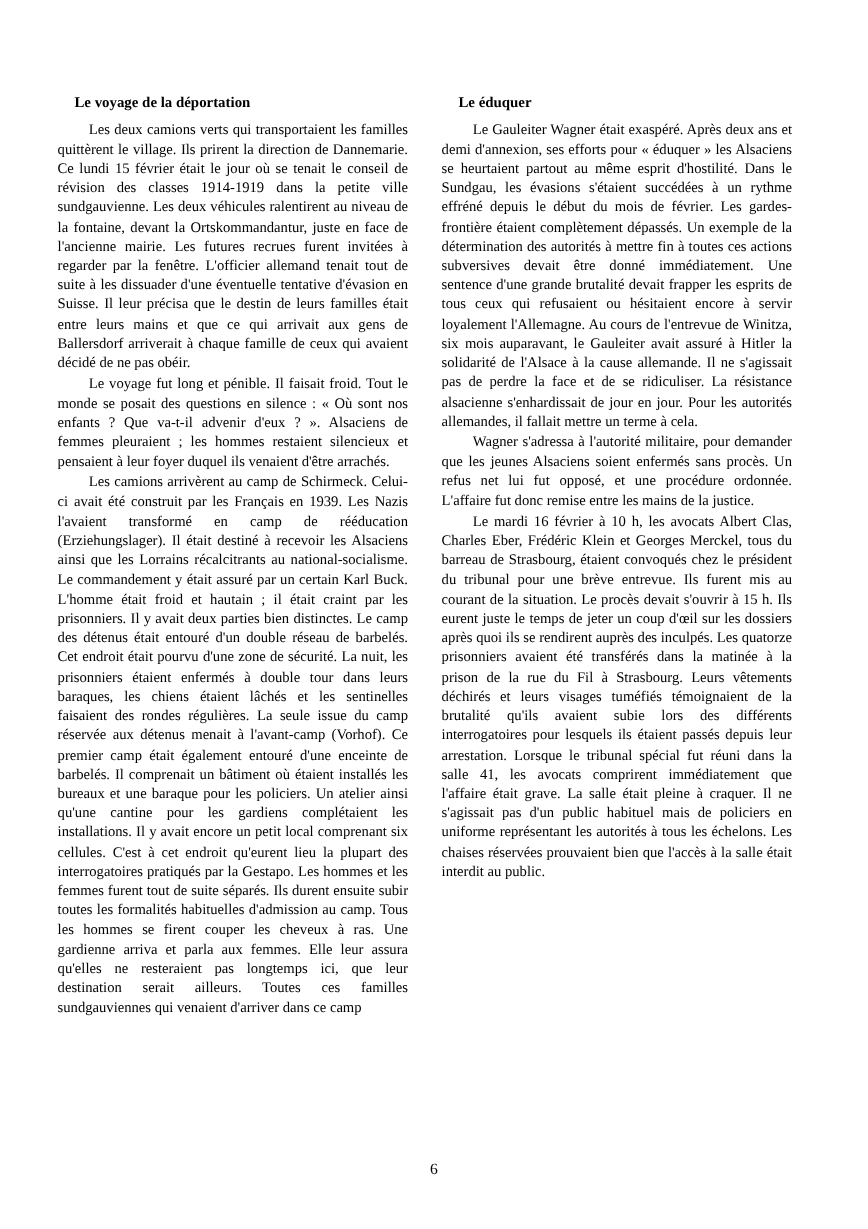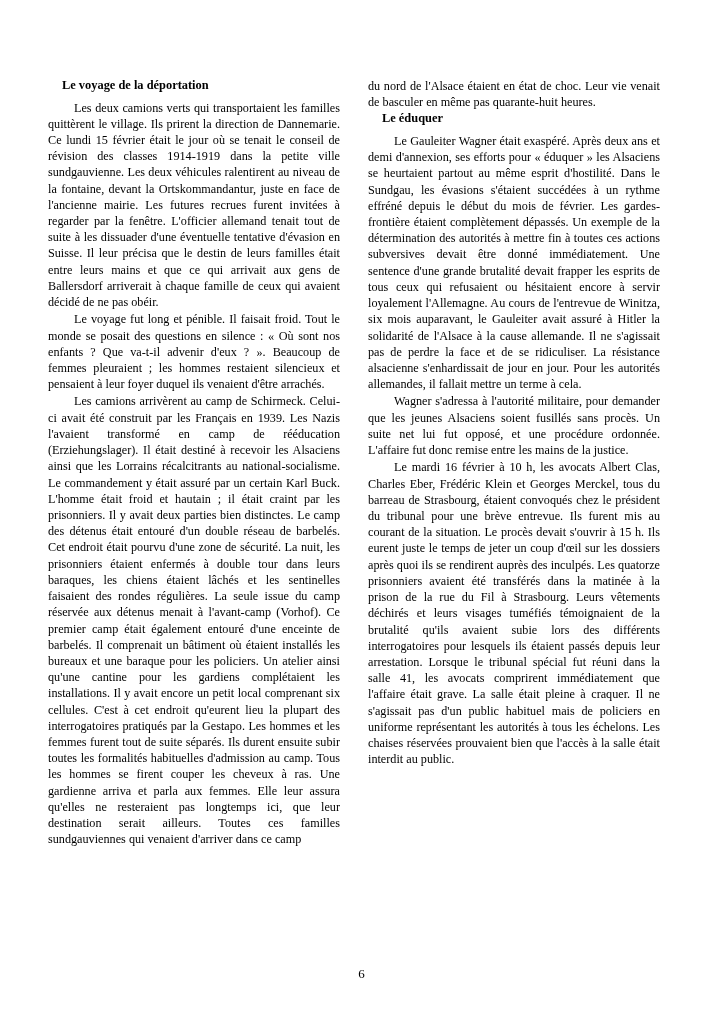--- a/index.html
+++ b/index.html
@@ -72,28 +72,27 @@
 </style>
 </head>
 <body>
 
 <div class="page">
   <div class="columns">
 
     <div class="col">
       <h2 class="section-heading">Le voyage de la déportation</h2>
       <p class="para">Les deux camions verts qui transportaient les familles quittèrent le village. Ils prirent la direction de Dannemarie. Ce lundi 15 février était le jour où se tenait le conseil de révision des classes 1914-1919 dans la petite ville sundgauvienne. Les deux véhicules ralentirent au niveau de la fontaine, devant la Ortskommandantur, juste en face de l'ancienne mairie. Les futures recrues furent invitées à regarder par la fenêtre. L'officier allemand tenait tout de suite à les dissuader d'une éventuelle tentative d'évasion en Suisse. Il leur précisa que le destin de leurs familles était entre leurs mains et que ce qui arrivait aux gens de Ballersdorf arriverait à chaque famille de ceux qui avaient décidé de ne pas obéir.</p>
-      <p class="para gap-before">Le voyage fut long et pénible. Il faisait froid. Tout le monde se posait des questions en silence : « Où sont nos enfants ? Que va-t-il advenir d'eux ? ». Beaucoup de femmes pleuraient ; les hommes restaient silencieux et pensaient à leur foyer duquel ils venaient d'être arrachés.</p>
+      <p class="para gap-before">Le voyage fut long et pénible. Il faisait froid. Tout le monde se posait des questions en silence : « Où sont nos enfants ? Que va-t-il advenir d'eux ? ». Alsaciens de femmes pleuraient ; les hommes restaient silencieux et pensaient à leur foyer duquel ils venaient d'être arrachés.</p>
       <p class="para gap-before">Les camions arrivèrent au camp de Schirmeck. Celui-ci avait été construit par les Français en 1939. Les Nazis l'avaient transformé en camp de rééducation (Erziehungslager). Il était destiné à recevoir les Alsaciens ainsi que les Lorrains récalcitrants au national-socialisme. Le commandement y était assuré par un certain Karl Buck. L'homme était froid et hautain ; il était craint par les prisonniers. Il y avait deux parties bien distinctes. Le camp des détenus était entouré d'un double réseau de barbelés. Cet endroit était pourvu d'une zone de sécurité. La nuit, les prisonniers étaient enfermés à double tour dans leurs baraques, les chiens étaient lâchés et les sentinelles faisaient des rondes régulières. La seule issue du camp réservée aux détenus menait à l'avant-camp (Vorhof). Ce premier camp était également entouré d'une enceinte de barbelés. Il comprenait un bâtiment où étaient installés les bureaux et une baraque pour les policiers. Un atelier ainsi qu'une cantine pour les gardiens complétaient les installations. Il y avait encore un petit local comprenant six cellules. C'est à cet endroit qu'eurent lieu la plupart des interrogatoires pratiqués par la Gestapo. Les hommes et les femmes furent tout de suite séparés. Ils durent ensuite subir toutes les formalités habituelles d'admission au camp. Tous les hommes se firent couper les cheveux à ras. Une gardienne arriva et parla aux femmes. Elle leur assura qu'elles ne resteraient pas longtemps ici, que leur destination serait ailleurs. Toutes ces familles sundgauviennes qui venaient d'arriver dans ce camp</p>
     </div>
 
     <div class="col">
-      <p class="para noindent">du nord de l'Alsace étaient en état de choc. Leur vie venait de basculer en même pas quarante-huit heures.</p>
       <h2 class="section-heading heading-gap">Le éduquer</h2>
       <p class="para">Le Gauleiter Wagner était exaspéré. Après deux ans et demi d'annexion, ses efforts pour « éduquer » les Alsaciens se heurtaient partout au même esprit d'hostilité. Dans le Sundgau, les évasions s'étaient succédées à un rythme effréné depuis le début du mois de février. Les gardes-frontière étaient complètement dépassés. Un exemple de la détermination des autorités à mettre fin à toutes ces actions subversives devait être donné immédiatement. Une sentence d'une grande brutalité devait frapper les esprits de tous ceux qui refusaient ou hésitaient encore à servir loyalement l'Allemagne. Au cours de l'entrevue de Winitza, six mois auparavant, le Gauleiter avait assuré à Hitler la solidarité de l'Alsace à la cause allemande. Il ne s'agissait pas de perdre la face et de se ridiculiser. La résistance alsacienne s'enhardissait de jour en jour. Pour les autorités allemandes, il fallait mettre un terme à cela.</p>
-      <p class="para gap-before">Wagner s'adressa à l'autorité militaire, pour demander que les jeunes Alsaciens soient fusillés sans procès. Un suite net lui fut opposé, et une procédure ordonnée. L'affaire fut donc remise entre les mains de la justice.</p>
+      <p class="para gap-before">Wagner s'adressa à l'autorité militaire, pour demander que les jeunes Alsaciens soient enfermés sans procès. Un refus net lui fut opposé, et une procédure ordonnée. L'affaire fut donc remise entre les mains de la justice.</p>
       <p class="para gap-before">Le mardi 16 février à 10 h, les avocats Albert Clas, Charles Eber, Frédéric Klein et Georges Merckel, tous du barreau de Strasbourg, étaient convoqués chez le président du tribunal pour une brève entrevue. Ils furent mis au courant de la situation. Le procès devait s'ouvrir à 15 h. Ils eurent juste le temps de jeter un coup d'œil sur les dossiers après quoi ils se rendirent auprès des inculpés. Les quatorze prisonniers avaient été transférés dans la matinée à la prison de la rue du Fil à Strasbourg. Leurs vêtements déchirés et leurs visages tuméfiés témoignaient de la brutalité qu'ils avaient subie lors des différents interrogatoires pour lesquels ils étaient passés depuis leur arrestation. Lorsque le tribunal spécial fut réuni dans la salle 41, les avocats comprirent immédiatement que l'affaire était grave. La salle était pleine à craquer. Il ne s'agissait pas d'un public habituel mais de policiers en uniforme représentant les autorités à tous les échelons. Les chaises réservées prouvaient bien que l'accès à la salle était interdit au public.</p>
     </div>
 
   </div>
 
   <div class="pagenum">6</div>
 </div>
 
 </body></html>

